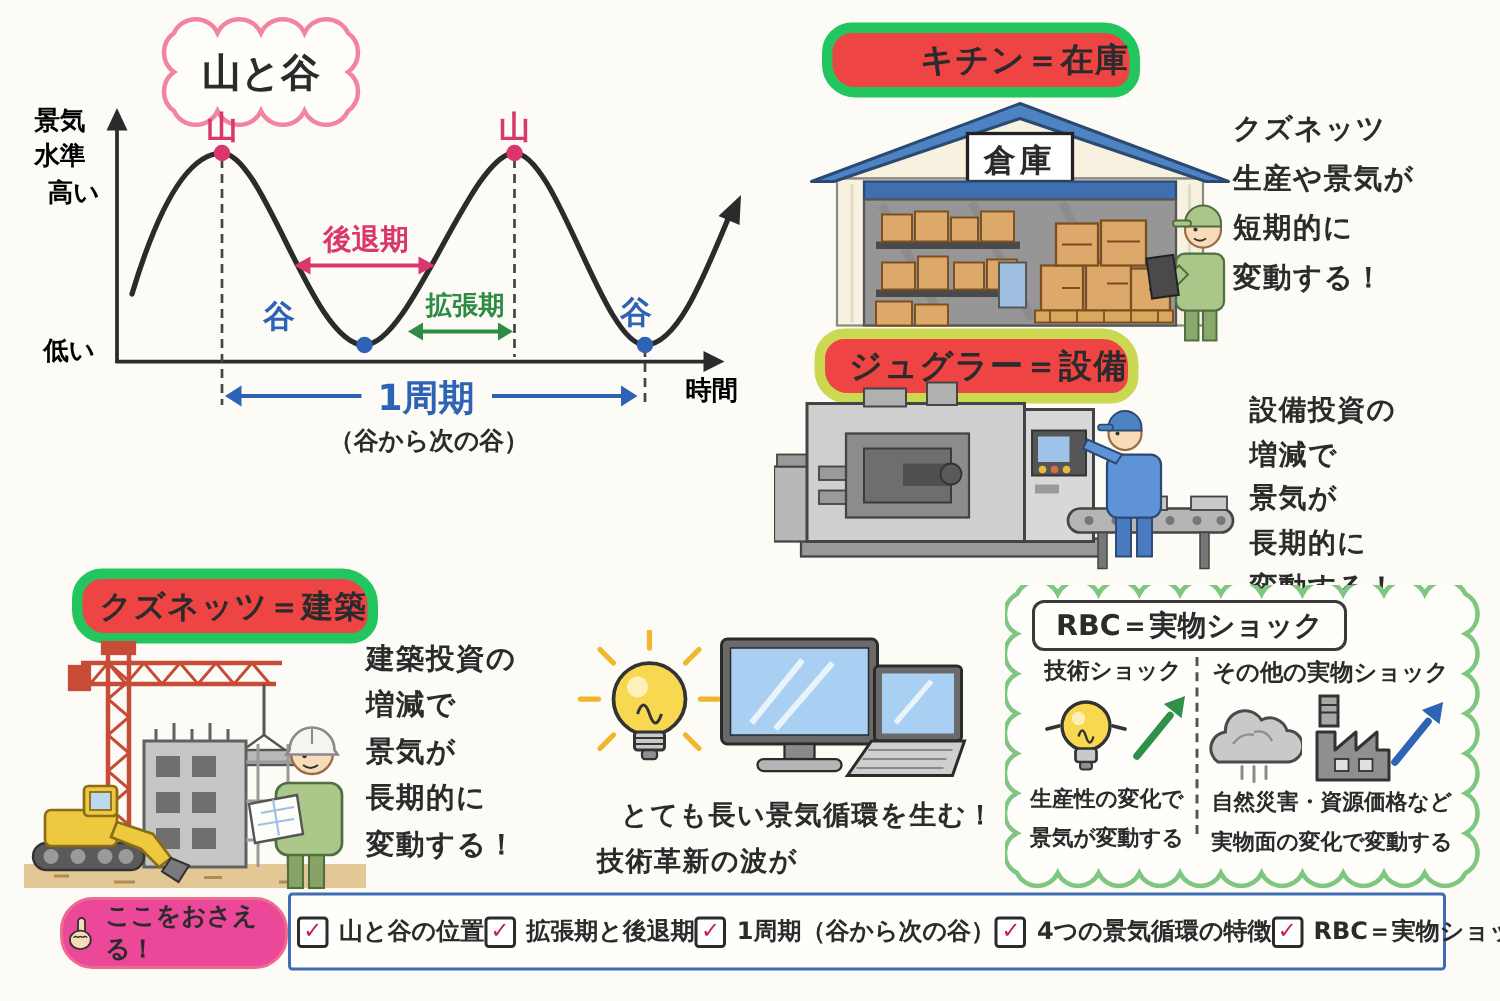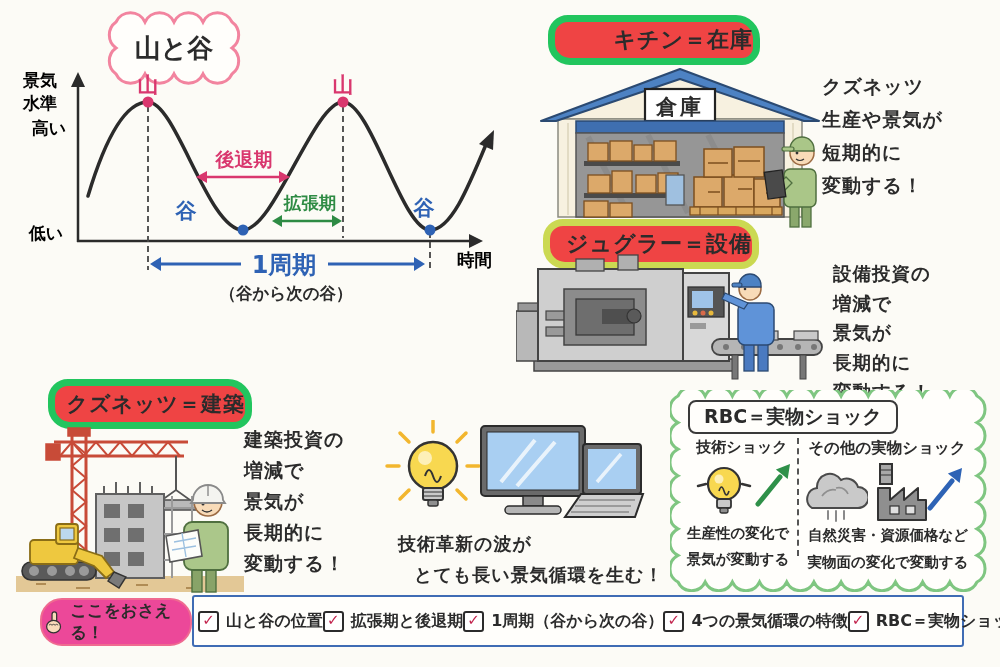--- a/index.html
+++ b/index.html
@@ -292,22 +292,22 @@
     <g>
       <rect x="200" y="24" width="58" height="50" rx="3" fill="#6a6a6a" stroke="#2b2b2b" stroke-width="2"></rect>
       <rect x="205" y="29" width="48" height="40" fill="#a9cff2"></rect>
       <path d="M214,62 L238,34" stroke="#ffffff" stroke-width="3.5" opacity="0.75"></path>
       <polygon points="198,74 260,74 252,97 182,97" fill="#cfcfcf" stroke="#2b2b2b" stroke-width="2"></polygon>
       <path d="M196,80 h56 M192,86 h56 M188,92 h58" stroke="#8a8a8a" stroke-width="1.3"></path>
     </g>
   </svg>
 
   <div class="desc" style="left:398px;top:528px;font-size:18px;line-height:31px;">
+    <div style="margin-left:16px;">とても長い景気循環を生む！</div>
     <div>技術革新の波が</div>
-    <div style="margin-left:16px;">とても長い景気循環を生む！</div>
   </div>
 
   <svg class="abs" style="left:670px;top:390px;" width="320" height="202" viewBox="0 0 320 202">
     <path fill="#fffefb" stroke="#7fc681" stroke-width="3" d="M 8 6 A 15 15 0 0 1 35.18181818181819 6 A 15 15 0 0 1 62.36363636363637 6 A 15 15 0 0 1 89.54545454545455 6 A 15 15 0 0 1 116.72727272727273 6 A 15 15 0 0 1 143.9090909090909 6 A 15 15 0 0 1 171.0909090909091 6 A 15 15 0 0 1 198.27272727272728 6 A 15 15 0 0 1 225.45454545454547 6 A 15 15 0 0 1 252.63636363636363 6 A 15 15 0 0 1 279.8181818181818 6 A 15 15 0 0 1 307 6 A 15 15 0 0 1 307 32.57142857142857 A 15 15 0 0 1 307 59.142857142857146 A 15 15 0 0 1 307 85.71428571428571 A 15 15 0 0 1 307 112.28571428571429 A 15 15 0 0 1 307 138.85714285714286 A 15 15 0 0 1 307 165.42857142857142 A 15 15 0 0 1 307 192 A 15 15 0 0 1 279.8181818181818 192 A 15 15 0 0 1 252.63636363636363 192 A 15 15 0 0 1 225.45454545454544 192 A 15 15 0 0 1 198.27272727272725 192 A 15 15 0 0 1 171.0909090909091 192 A 15 15 0 0 1 143.9090909090909 192 A 15 15 0 0 1 116.72727272727272 192 A 15 15 0 0 1 89.54545454545453 192 A 15 15 0 0 1 62.363636363636374 192 A 15 15 0 0 1 35.18181818181819 192 A 15 15 0 0 1 8 192 A 15 15 0 0 1 8 165.42857142857142 A 15 15 0 0 1 8 138.85714285714286 A 15 15 0 0 1 8 112.28571428571429 A 15 15 0 0 1 8 85.71428571428571 A 15 15 0 0 1 8 59.14285714285714 A 15 15 0 0 1 8 32.571428571428584 A 15 15 0 0 1 8 6 Z"></path>
   </svg>
 
   <div class="abs" style="left:688px;top:400px;width:206px;height:30px;border:2.5px solid #3a3a3a;border-radius:8px;
        display:flex;align-items:center;justify-content:center;font-size:19px;font-weight:bold;background:#fffefb;">
     <span>RBC＝実物ショック</span>
   </div>

